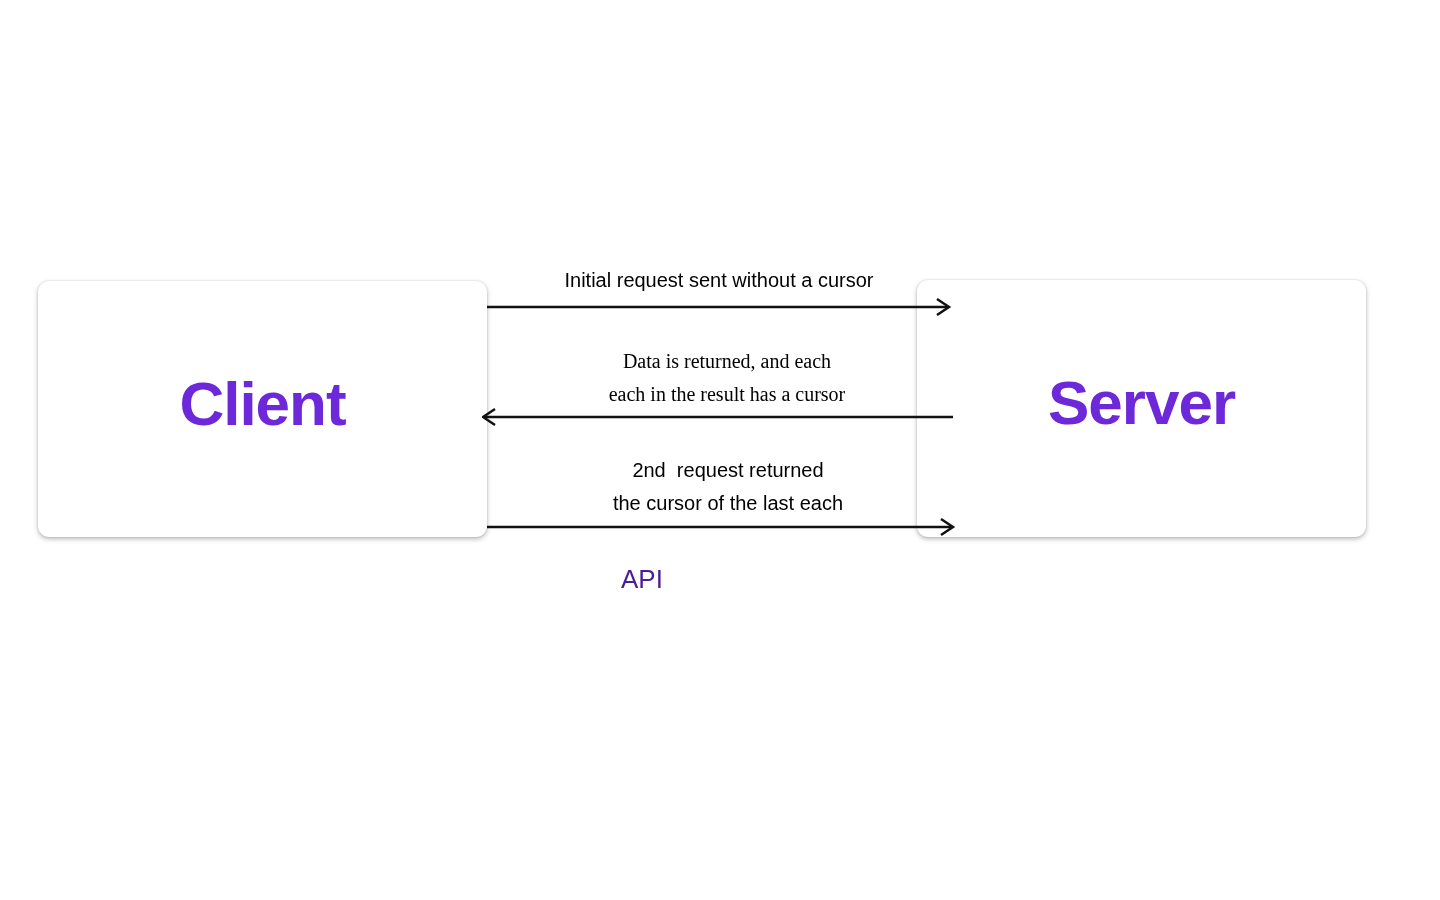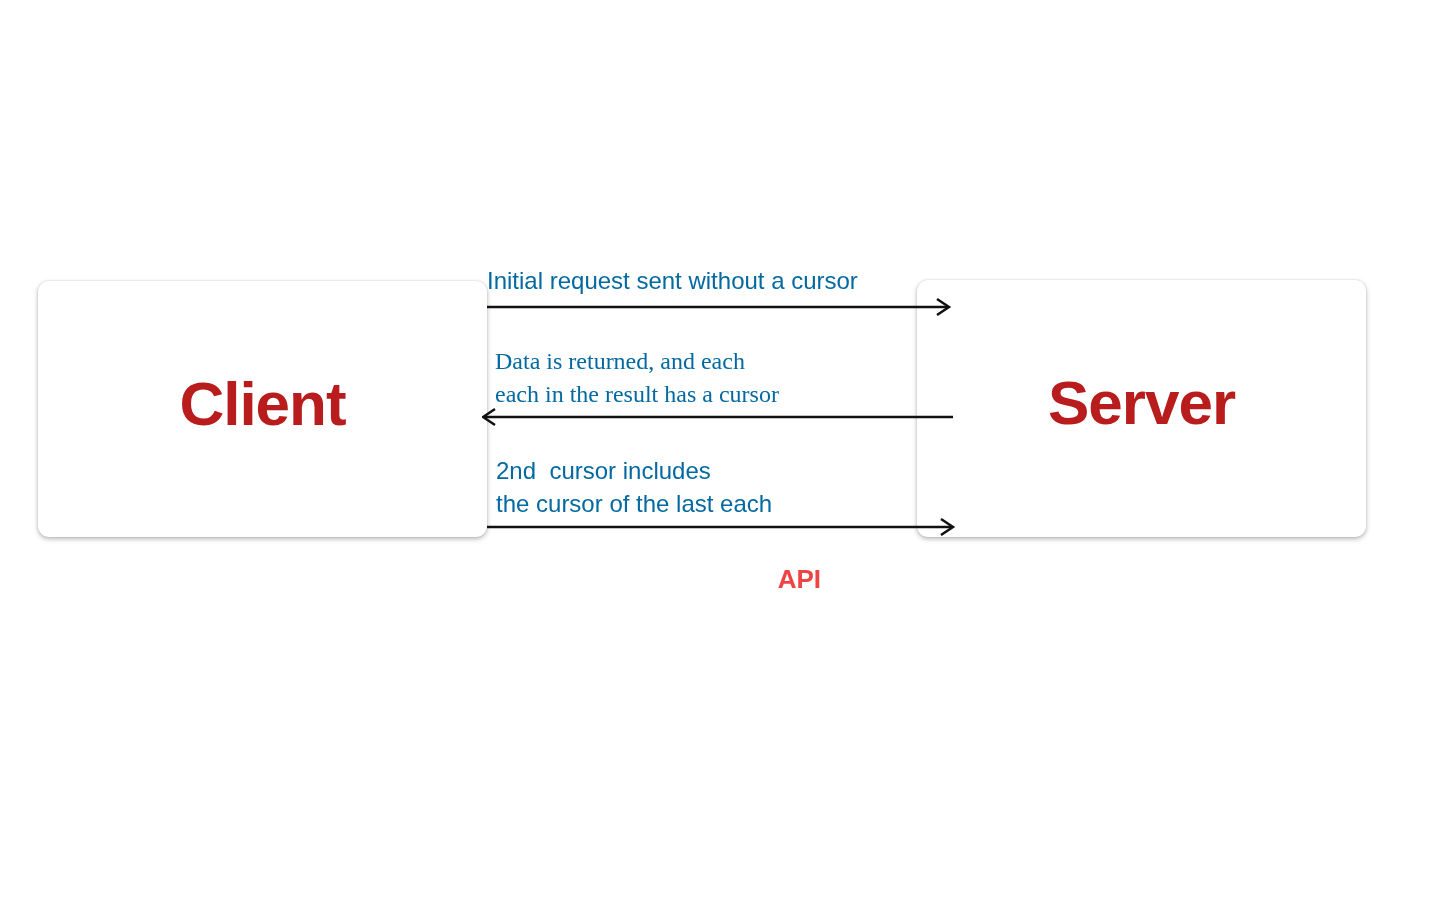--- a/index.html
+++ b/index.html
@@ -23,48 +23,49 @@
     display: flex;
     align-items: center;
     justify-content: center;
   }
   .node-client { left: 38px;  top: 281px; width: 449px; height: 256px; }
   .node-server { left: 917px; top: 280px; width: 449px; height: 257px; }
   .node-label {
     font-size: 62px;
     font-weight: 700;
     letter-spacing: -1px;
-    color: #b91c1c;
+    color: #6d28d9;
     position: relative;
     top: -6px;
   }
   .msg-label {
     position: absolute;
-    color: #0369a1;
-    font-size: 24px;
+    text-align: center;
+    color: #000000;
+    font-size: 20px;
     line-height: 33px;
   }
   .msg-line { white-space: pre-wrap; }
   .label-1 { left: 487px; top: 265px; width: 464px; line-height: 31px; }
   .label-2 { left: 495px; top: 345px; width: 464px; font-family: Liberation Serif, serif; }
   .label-3 { left: 496px; top: 454px; width: 464px; }
   .arrow { position: absolute; display: block; }
   .arrow-1 { left: 486px; top: 294px; }
   .arrow-2 { left: 482px; top: 404px; }
   .arrow-3 { left: 486px; top: 514px; }
   .api-label {
     position: absolute;
     left: 621px;
     top: 564px;
     width: 200px;
-    text-align: right;
+    text-align: left;
     font-size: 26px;
     line-height: 31px;
-    font-weight: 700;
-    color: #ef4444;
+    font-weight: 400;
+    color: #4c1d95;
   }
 </style>
 </head>
 <body>
 
 <div class="canvas">
 
   <div class="node node-client">
     <span class="node-label">Client</span>
   </div>
@@ -84,21 +85,21 @@
   <div class="msg-label label-2">
     <div class="msg-line">Data is returned, and each</div>
     <div class="msg-line">each in the result has a cursor</div>
   </div>
   <svg class="arrow arrow-2" width="472" height="26">
     <line x1="3" y1="13" x2="471" y2="13" stroke-width="2.5" stroke="#111111"></line>
     <path d="M13 5 L1 13 L13 21" fill="none" stroke-width="2.5" stroke-linejoin="miter" stroke="#111111"></path>
   </svg>
 
   <div class="msg-label label-3">
-    <div class="msg-line">2nd  cursor includes</div>
+    <div class="msg-line">2nd  request returned</div>
     <div class="msg-line">the cursor of the last each</div>
   </div>
   <svg class="arrow arrow-3" width="470" height="26">
     <line x1="1" y1="13" x2="465" y2="13" stroke-width="2.5" stroke="#111111"></line>
     <path d="M455 5 L467 13 L455 21" fill="none" stroke-width="2.5" stroke-linejoin="miter" stroke="#111111"></path>
   </svg>
 
   <div class="api-label">API</div>
 
 </div>

